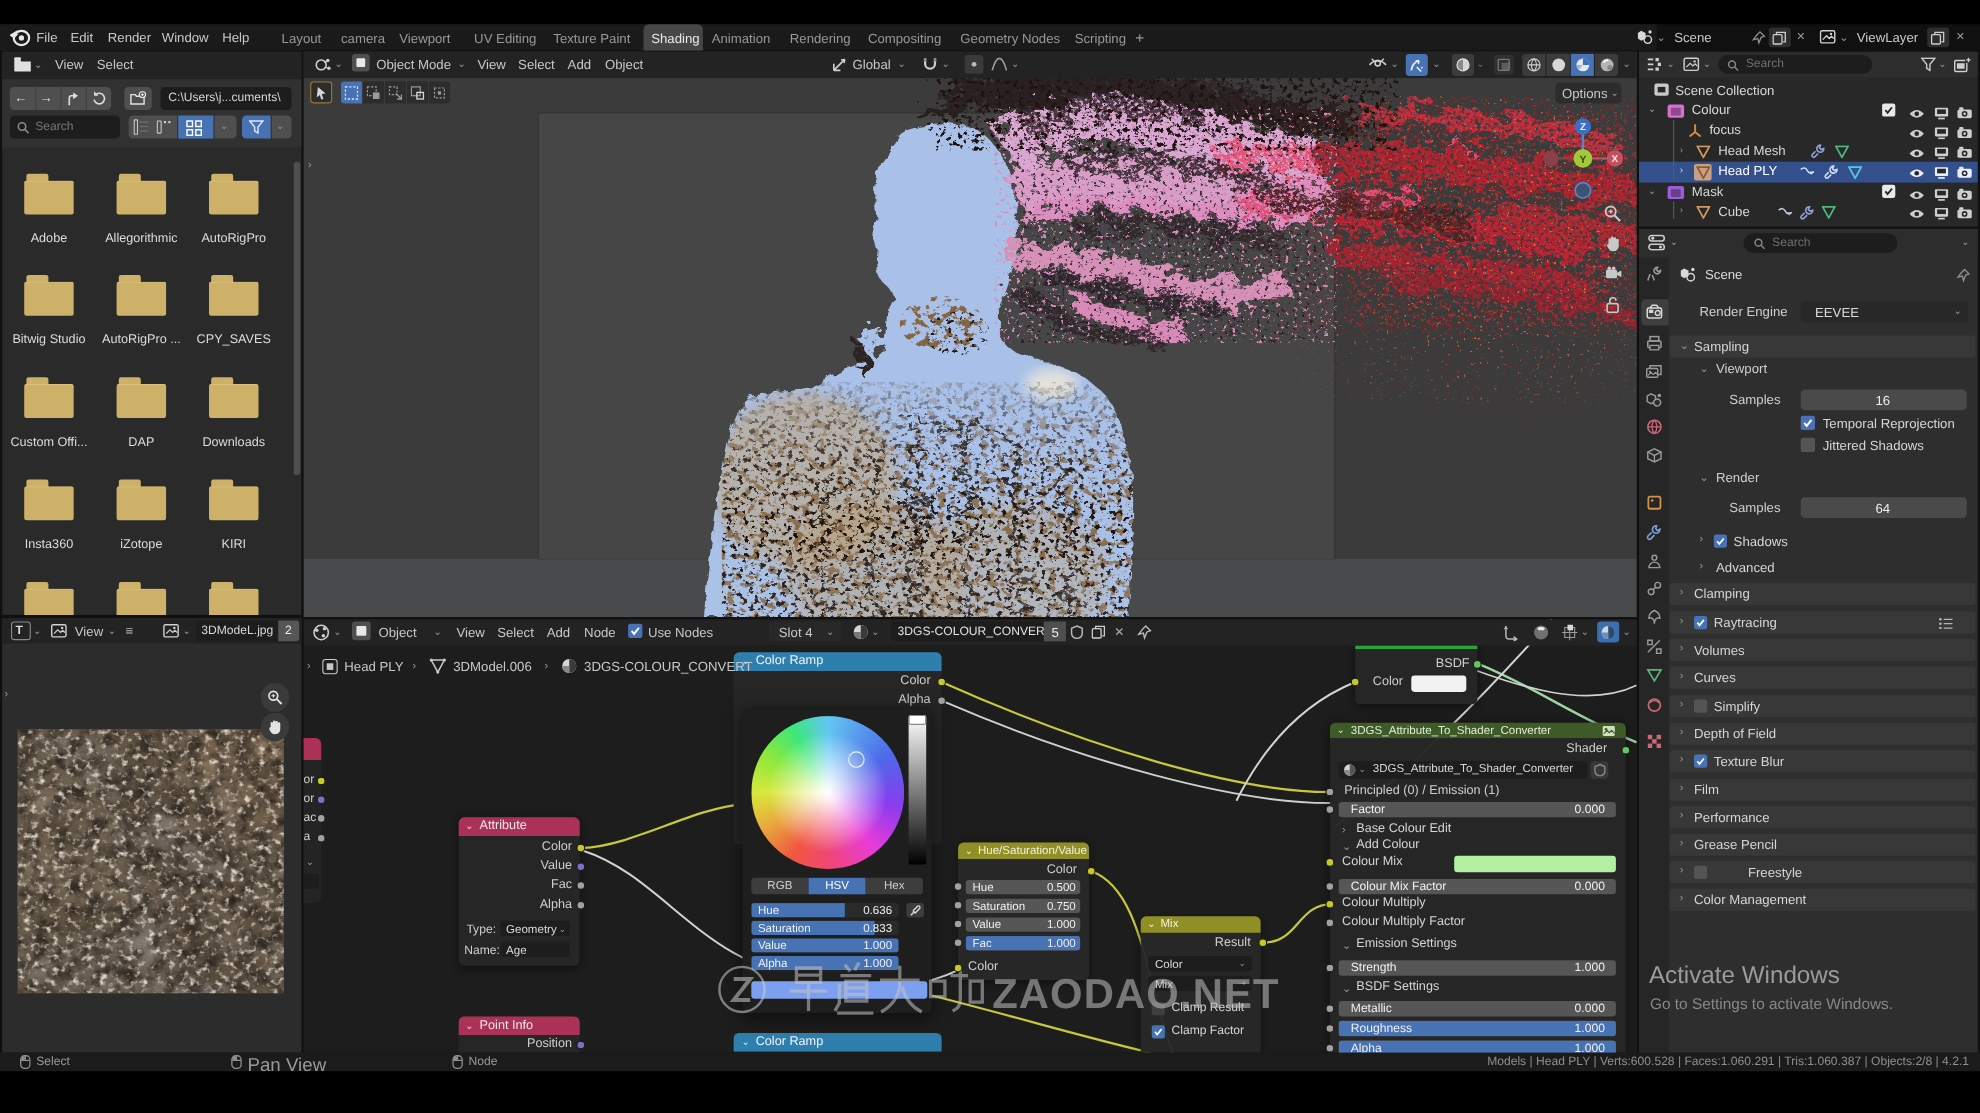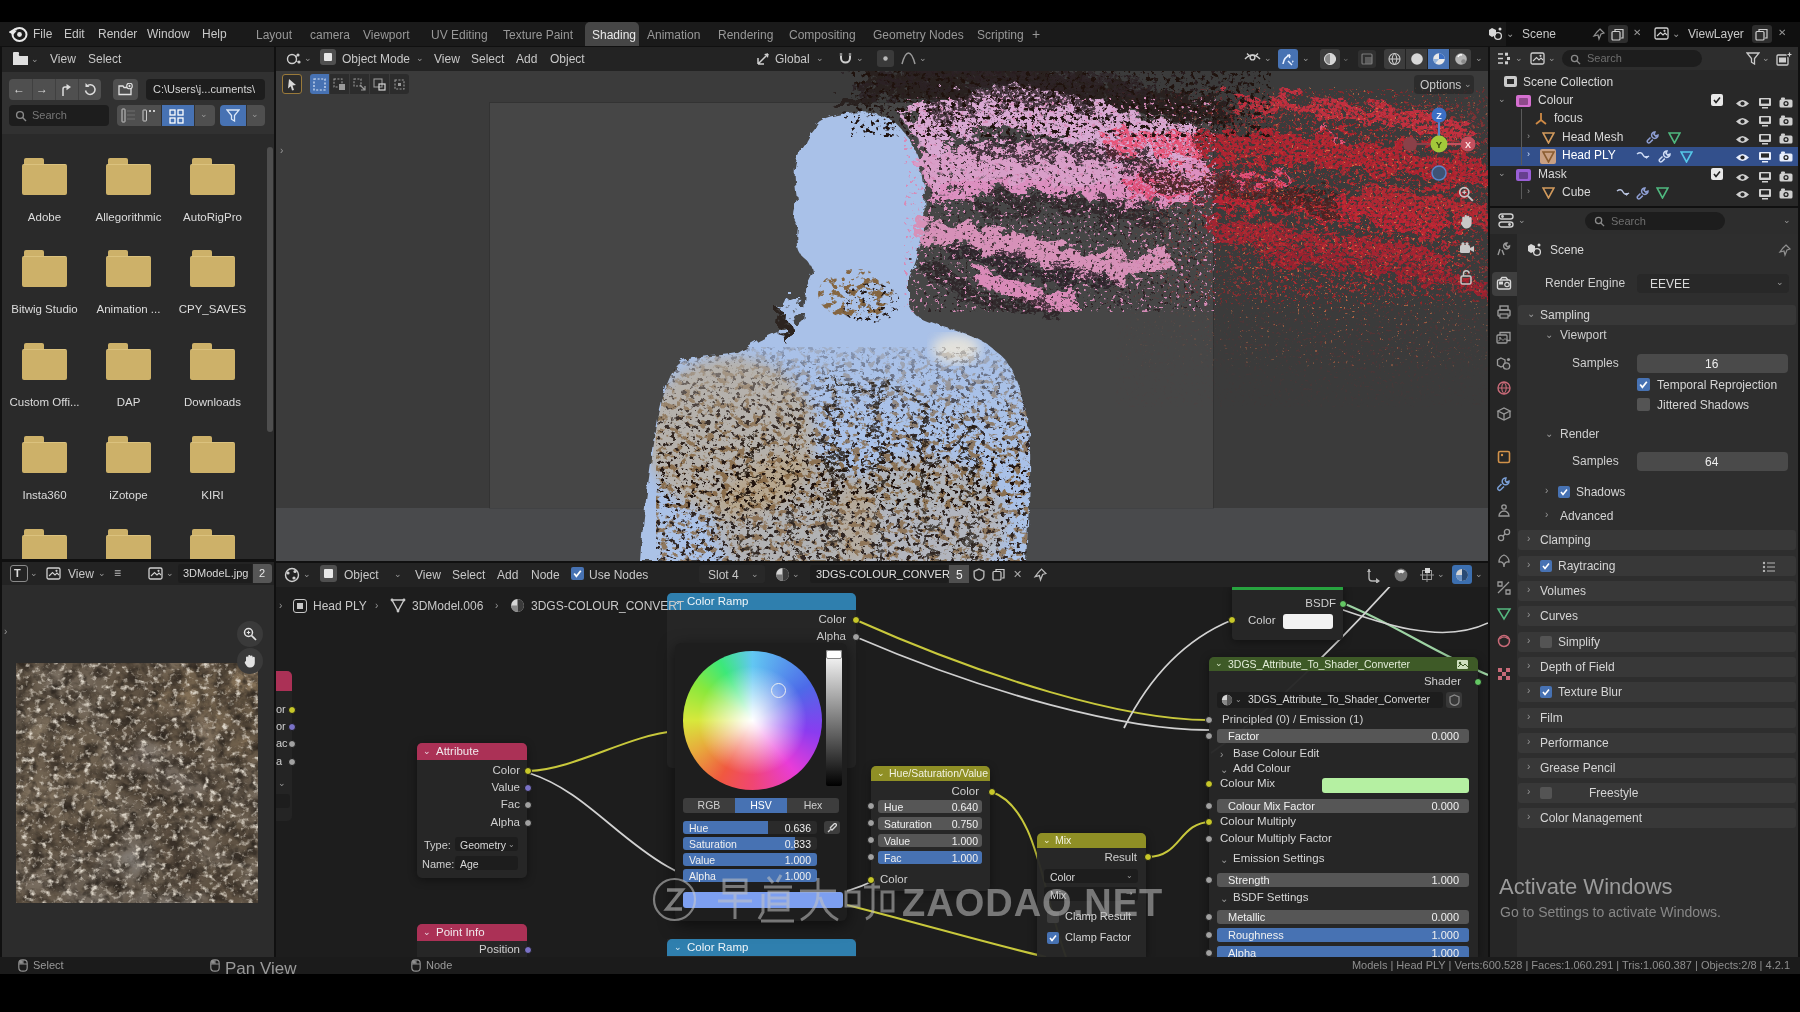--- a/index.html
+++ b/index.html
@@ -147,21 +147,21 @@
     <div class="abs" style="left:104px;top:30px;width:45px;height:31px;background:#cdb169;border-radius:2px;border-top:1px solid #dbc27e;"></div>
     <div class="abs txt" style="left:80px;top:77px;width:93px;text-align:center;font-size:11.5px;color:#dcdcdc;">Allegorithmic</div>
     <div class="abs" style="left:190px;top:24px;width:20px;height:7px;background:#cdb169;border-radius:2px 2px 0 0;"></div>
     <div class="abs" style="left:188px;top:30px;width:45px;height:31px;background:#cdb169;border-radius:2px;border-top:1px solid #dbc27e;"></div>
     <div class="abs txt" style="left:164px;top:77px;width:93px;text-align:center;font-size:11.5px;color:#dcdcdc;">AutoRigPro</div>
     <div class="abs" style="left:22px;top:116px;width:20px;height:7px;background:#cdb169;border-radius:2px 2px 0 0;"></div>
     <div class="abs" style="left:20px;top:122px;width:45px;height:31px;background:#cdb169;border-radius:2px;border-top:1px solid #dbc27e;"></div>
     <div class="abs txt" style="left:-4px;top:169px;width:93px;text-align:center;font-size:11.5px;color:#dcdcdc;">Bitwig Studio</div>
     <div class="abs" style="left:106px;top:116px;width:20px;height:7px;background:#cdb169;border-radius:2px 2px 0 0;"></div>
     <div class="abs" style="left:104px;top:122px;width:45px;height:31px;background:#cdb169;border-radius:2px;border-top:1px solid #dbc27e;"></div>
-    <div class="abs txt" style="left:80px;top:169px;width:93px;text-align:center;font-size:11.5px;color:#dcdcdc;">Animation ...</div>
+    <div class="abs txt" style="left:80px;top:169px;width:93px;text-align:center;font-size:11.5px;color:#dcdcdc;">AutoRigPro ...</div>
     <div class="abs" style="left:190px;top:116px;width:20px;height:7px;background:#cdb169;border-radius:2px 2px 0 0;"></div>
     <div class="abs" style="left:188px;top:122px;width:45px;height:31px;background:#cdb169;border-radius:2px;border-top:1px solid #dbc27e;"></div>
     <div class="abs txt" style="left:164px;top:169px;width:93px;text-align:center;font-size:11.5px;color:#dcdcdc;">CPY_SAVES</div>
     <div class="abs" style="left:22px;top:209px;width:20px;height:7px;background:#cdb169;border-radius:2px 2px 0 0;"></div>
     <div class="abs" style="left:20px;top:215px;width:45px;height:31px;background:#cdb169;border-radius:2px;border-top:1px solid #dbc27e;"></div>
     <div class="abs txt" style="left:-4px;top:262px;width:93px;text-align:center;font-size:11.5px;color:#dcdcdc;">Custom Offi...</div>
     <div class="abs" style="left:106px;top:209px;width:20px;height:7px;background:#cdb169;border-radius:2px 2px 0 0;"></div>
     <div class="abs" style="left:104px;top:215px;width:45px;height:31px;background:#cdb169;border-radius:2px;border-top:1px solid #dbc27e;"></div>
     <div class="abs txt" style="left:80px;top:262px;width:93px;text-align:center;font-size:11.5px;color:#dcdcdc;">DAP</div>
     <div class="abs" style="left:190px;top:209px;width:20px;height:7px;background:#cdb169;border-radius:2px 2px 0 0;"></div>
@@ -1020,21 +1020,21 @@
     <div class="abs" style="left:398px;top:379px;font-size:9px;color:#d8e8f0;">⌄</div>
     <div class="abs txt" style="left:411px;top:378px;font-size:11.5px;color:#eef4f8;">Color Ramp</div>
     <div class="abs" style="left:595px;top:203px;width:119px;height:125px;background:rgba(40,40,40,0.96);border-radius:5px;box-shadow:0 2px 8px rgba(0,0,0,0.4);"></div>
     <div class="abs" style="left:595px;top:203px;width:119px;height:15px;background:#8f8f25;border-radius:5px 5px 0 0;"></div>
     <div class="abs" style="left:601px;top:205px;font-size:9px;color:#f0f0d0;">⌄</div>
     <div class="abs txt" style="left:613px;top:204px;font-size:10.5px;color:#f2f2e2;">Hue/Saturation/Value</div>
     <div class="abs txt" style="left:600px;top:222px;width:103px;text-align:right;font-size:11.5px;color:#cfcfcf;">Color</div>
     <div class="abs" style="left:712px;top:225px;width:8px;height:8px;background:#c7c729;border:1px solid #1a1a1a;border-radius:50%;z-index:5;"></div>
     <div class="abs" style="left:602px;top:237px;width:104px;height:13px;background:#565656;border-radius:3px;overflow:hidden;"></div>
       <div class="abs txt" style="left:608px;top:238px;font-size:10.5px;color:#f0f0f0;">Hue</div>
-      <div class="abs txt" style="left:602px;top:238px;width:100px;text-align:right;font-size:10.5px;color:#f0f0f0;">0.640</div>
+      <div class="abs txt" style="left:602px;top:238px;width:100px;text-align:right;font-size:10.5px;color:#f0f0f0;">0.500</div>
     <div class="abs" style="left:602px;top:254px;width:104px;height:13px;background:#565656;border-radius:3px;overflow:hidden;"></div>
       <div class="abs txt" style="left:608px;top:255px;font-size:10.5px;color:#f0f0f0;">Saturation</div>
       <div class="abs txt" style="left:602px;top:255px;width:100px;text-align:right;font-size:10.5px;color:#f0f0f0;">0.750</div>
     <div class="abs" style="left:602px;top:271px;width:104px;height:13px;background:#565656;border-radius:3px;overflow:hidden;"></div>
       <div class="abs txt" style="left:608px;top:272px;font-size:10.5px;color:#f0f0f0;">Value</div>
       <div class="abs txt" style="left:602px;top:272px;width:100px;text-align:right;font-size:10.5px;color:#f0f0f0;">1.000</div>
     <div class="abs" style="left:602px;top:288px;width:104px;height:13px;background:#565656;border-radius:3px;overflow:hidden;">
         <div class="abs" style="left:0;top:0;width:100%;height:13px;background:#4772b3;"></div>
       </div>
       <div class="abs txt" style="left:608px;top:289px;font-size:10.5px;color:#f0f0f0;">Fac</div>

